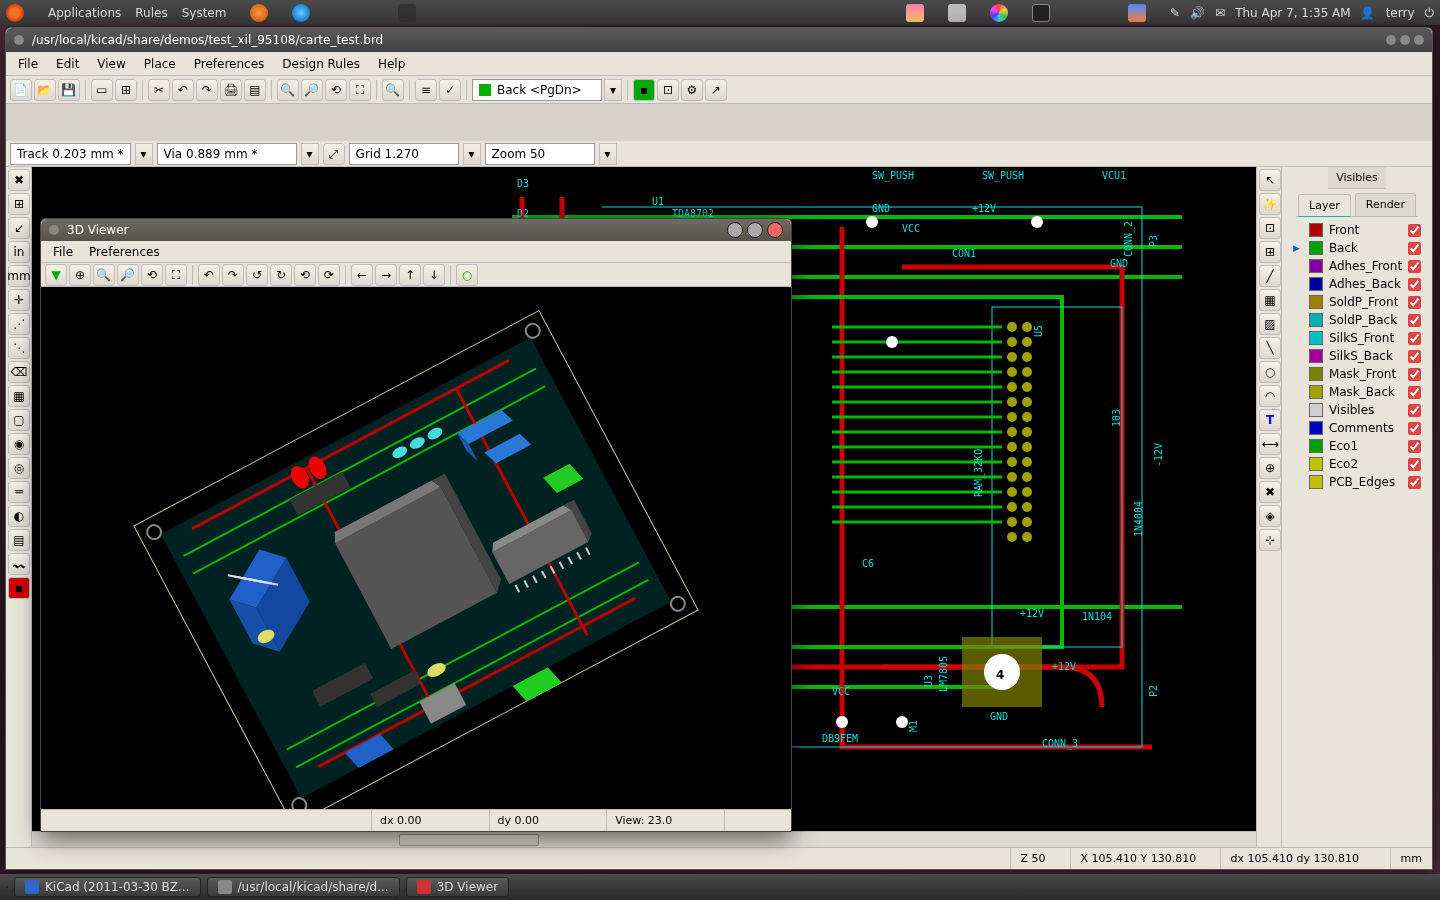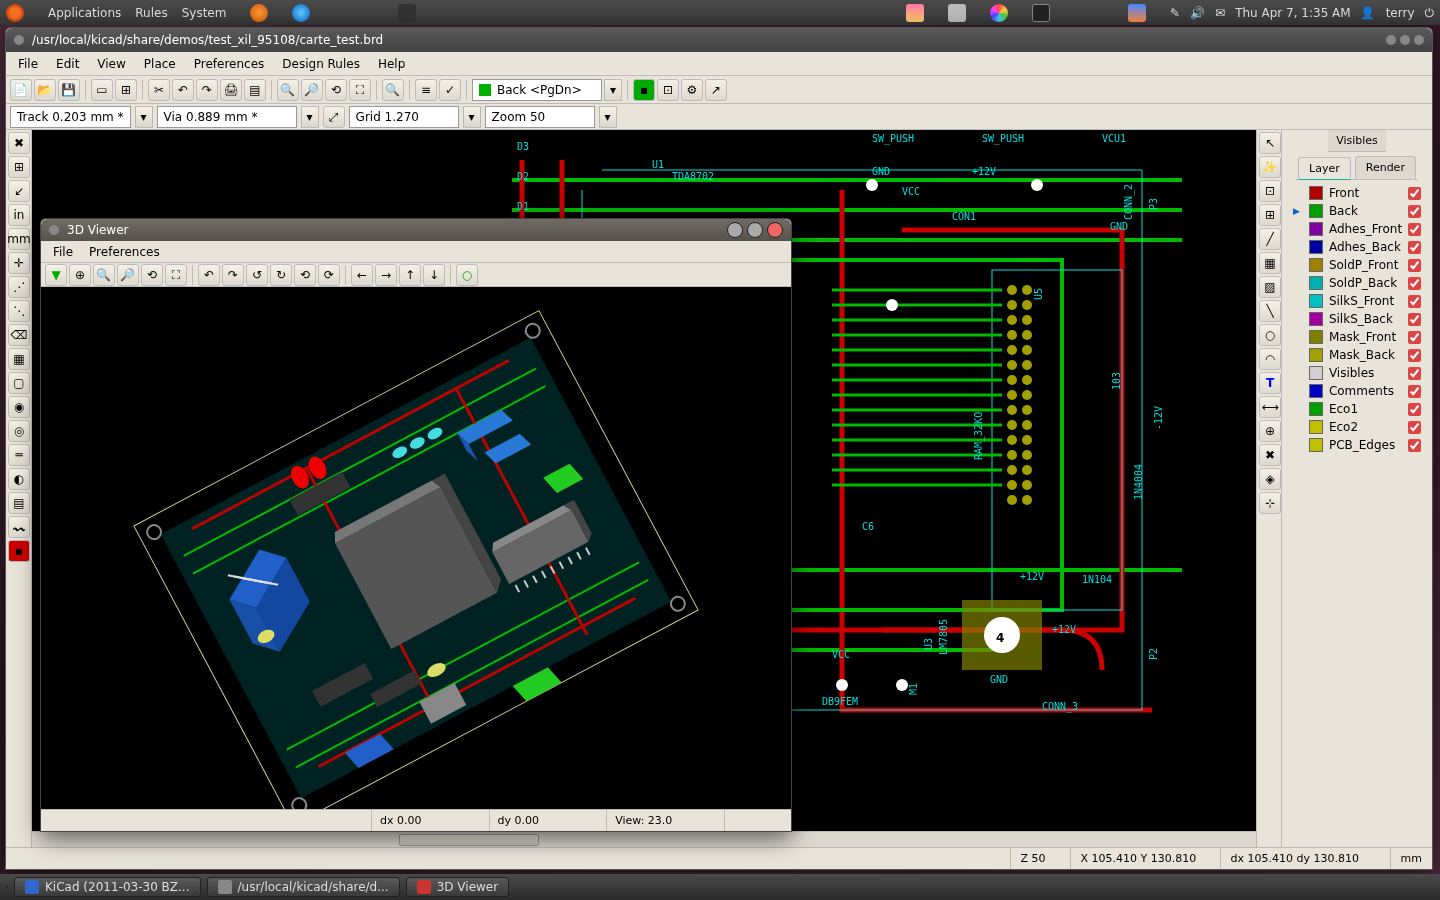--- a/index.html
+++ b/index.html
@@ -20,21 +20,21 @@
 .menubar { height:24px; background:#e8e4da; display:flex; align-items:center; padding:0 4px; gap:2px; border-bottom:1px solid #bbb; }
 .menubar span { padding:3px 8px; cursor:default; }
 
 .toolbar { height:28px; background:#e8e4da; display:flex; align-items:center; padding:2px 4px; gap:2px; border-bottom:1px solid #bbb; }
 .tbtn { width:22px; height:22px; background:linear-gradient(#f4f0e6,#ddd9cf); border:1px solid #bbb; border-radius:3px; display:flex; align-items:center; justify-content:center; font-size:12px; cursor:pointer; }
 .tsep { width:1px; height:20px; background:#bbb; margin:0 3px; }
 .layer-combo { display:flex; align-items:center; background:#fff; border:1px solid #999; height:22px; padding:0 6px; gap:6px; min-width:130px; }
 .layer-combo .sq { width:12px; height:12px; background:#00b000; }
 .ddarrow { width:18px; height:22px; background:linear-gradient(#f4f0e6,#ddd9cf); border:1px solid #bbb; display:flex; align-items:center; justify-content:center; }
 
-.toolbar2 { height:26px; background:#e8e4da; display:flex; align-items:center; padding:2px 4px; gap:4px; border-bottom:1px solid #bbb; }
+.toolbar2 { height:26px; background:#e8e4da; display:flex; align-items:center; padding:2px 4px; gap:4px; border-bottom:1px solid #bbb;margin-top:37px; }
 .combo { background:#fff; border:1px solid #999; height:22px; padding:0 6px; display:flex; align-items:center; min-width:110px; }
 
 .workspace { flex:1; display:flex; min-height:0; }
 .left-tools { width:26px; background:#e8e4da; border-right:1px solid #bbb; display:flex; flex-direction:column; padding:2px; gap:2px; }
 .right-tools { width:26px; background:#e8e4da; border-left:1px solid #bbb; border-right:1px solid #bbb; display:flex; flex-direction:column; padding:2px; gap:2px; }
 .canvas { flex:1; background:#000; position:relative; overflow:hidden; }
 .layers-panel { width:150px; background:#e8e4da; display:flex; flex-direction:column;align-items:center; }
 .layers-panel .hdr { padding:4px 8px; background:#ddd9cf; border-bottom:1px solid #bbb; font-size:11px; }
 .layers-panel .tabs { display:flex; border-bottom:1px solid #bbb; }
 .layers-panel .tab { padding:4px 10px; background:#ddd9cf; border:1px solid #bbb; border-bottom:none; margin:4px 2px 0; border-radius:3px 3px 0 0; font-size:11px; cursor:pointer; }

